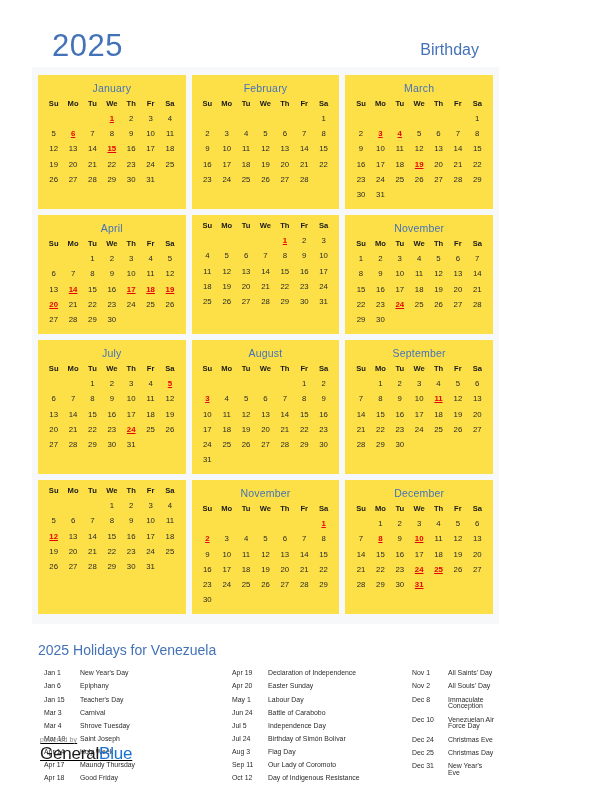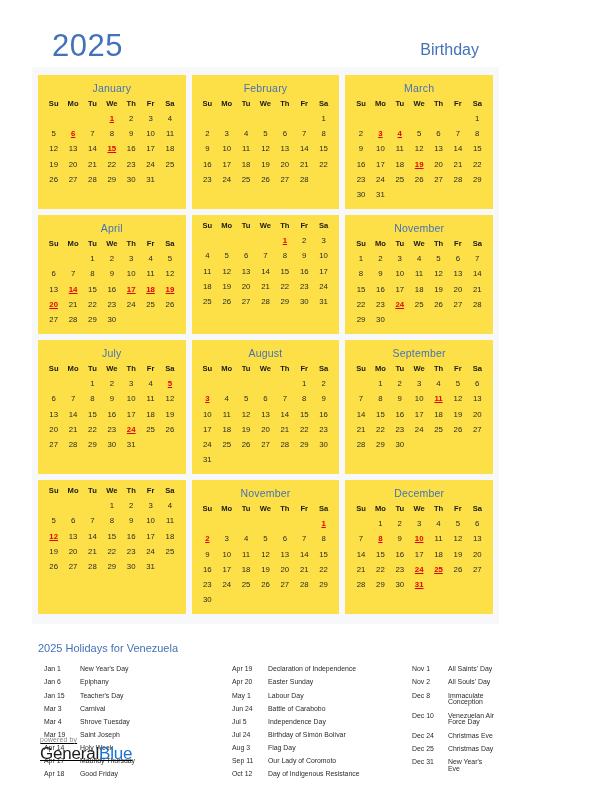--- a/index.html
+++ b/index.html
@@ -96,21 +96,21 @@
     color: transparent;
   }
 
   
   .holidays-section {
     margin: 0 32px;
     padding: 18px 4px 0 4px;
     box-sizing: border-box;
   }
   .holidays-title {
-    font-size: 11px;
+    font-size: 14px;
     color: #4472b8;
     margin-bottom: 12px;
     padding-left: 2px;
   }
   .holidays-columns {
     display: grid;
     grid-template-columns: 188px 180px 1fr;
   }
   .holiday-col {
     display: block;

